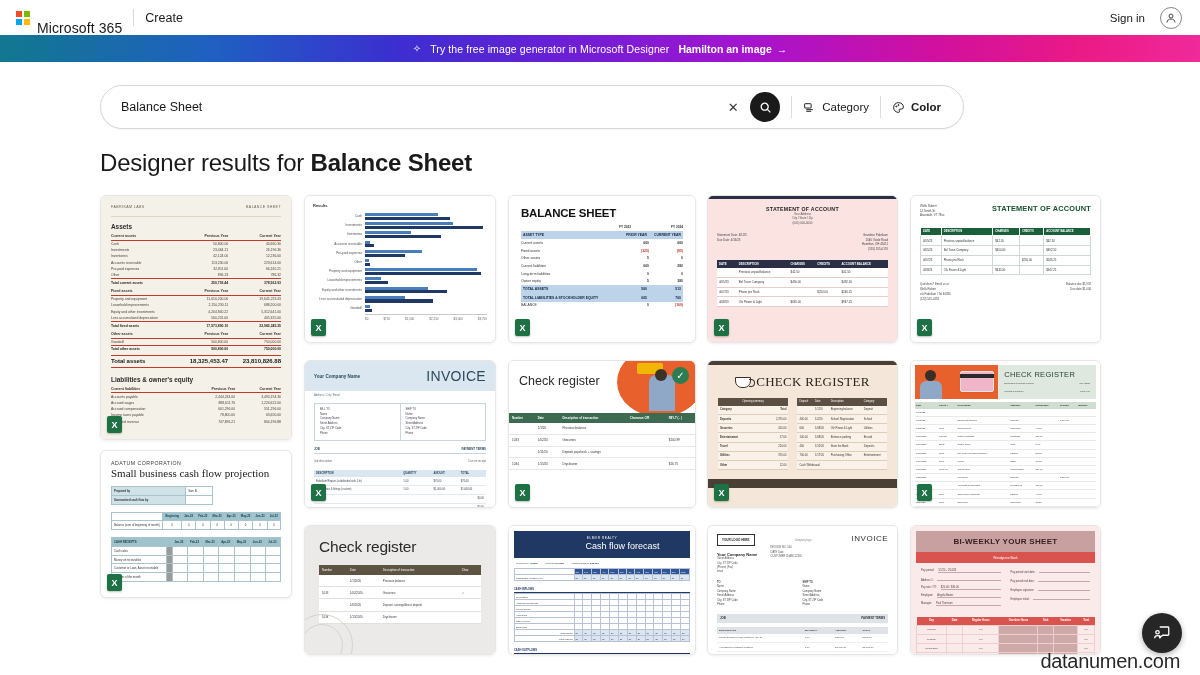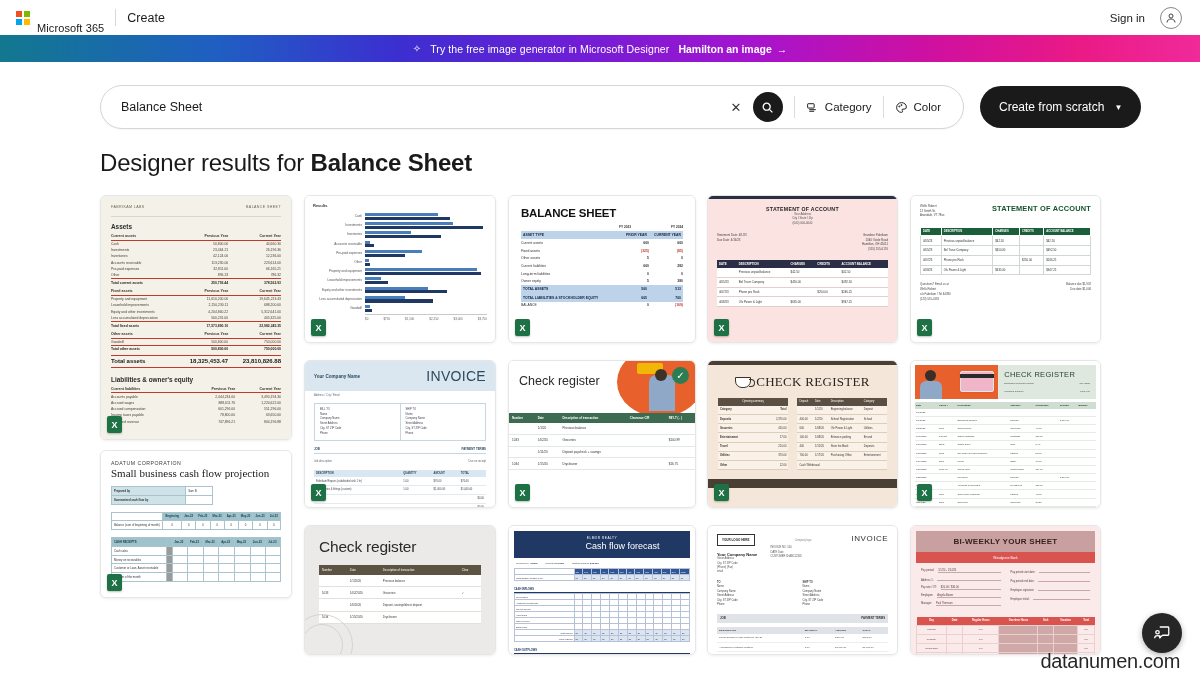--- a/index.html
+++ b/index.html
@@ -18,21 +18,21 @@
     padding: 0 18px 0 16px;
     background: #ffffff;
     position: relative;
     z-index: 5;
   }
   .ms-logo { display: flex; align-items: center; gap: 7px; }
   .ms-squares { width: 14px; height: 14px; display: grid;
     grid-template-columns: 6px 6px; grid-template-rows: 6px 6px; gap: 2px; }
   .sq1 { background: #f25022; } .sq2 { background: #7fba00; }
   .sq3 { background: #00a4ef; } .sq4 { background: #ffb900; }
-  .ms-word { font-size: 11px; color: #1a1a1a; letter-spacing: .1px; margin-top: 20px; }
+  .ms-word { font-size: 14px; color: #1a1a1a; letter-spacing: .1px; margin-top: 20px; }
   .nav-divider { width: 1px; height: 17px; background: #d8d8d8; margin: 0 11px; }
   .nav-create { font-size: 12.5px; color: #1a1a1a; }
   .nav-items { display: flex; align-items: center; gap: 20px; margin-left: 24px; }
   .nav-item { font-size: 11.5px; color: #262626; display: flex; align-items: center; gap: 4px; cursor: pointer; }
   .caret { font-size: 7px; color: #555; line-height: 1; position: relative; top: 1px; }
   .buy-btn {
     font-size: 10.5px; font-weight: bold; color: #1a1a1a;
     border: 1px solid #b9b9b9; border-radius: 14px;
     padding: 4px 11px; background: #fff; cursor: pointer; white-space: nowrap;
   }
@@ -82,21 +82,21 @@
     width: 30px; height: 30px; border-radius: 50%; background: #1a1a1a;
     display: flex; align-items: center; justify-content: center; cursor: pointer; flex: none;
   }
   .search-circle svg { width: 13px; height: 13px; }
   .vdiv { width: 1px; height: 22px; background: #dcdcdc; margin: 0 11px; }
   .filter-chip {
     display: flex; align-items: center; gap: 6px;
     font-size: 11.5px; color: #1a1a1a; cursor: pointer; white-space: nowrap;
   }
   .filter-chip svg { width: 13px; height: 13px; }
-  .chip-pad-r { padding-right: 4px; }
+  .chip-pad-r { padding-right: 4px; font-weight: bold; }
   .create-scratch {
     margin-left: 16px;
     height: 42px; padding: 0 19px;
     background: #1a1a1a; color: #fff; border-radius: 21px;
     display: flex; align-items: center; gap: 10px;
     font-size: 12px; cursor: pointer; white-space: nowrap;
   }
   .create-scratch .caret { color: #fff; font-size: 8px; }
 
   
@@ -384,24 +384,20 @@
     <div class="vdiv"></div>
     <div class="filter-chip chip-pad-r">
       <svg viewBox="0 0 24 24" fill="none" stroke="#1a1a1a" stroke-width="1.8">
         <path d="M12 3a9 9 0 100 18c1.3 0 2-0.8 2-1.8 0-1.3-1-1.7-1-2.8 0-.9.7-1.4 1.7-1.4H17a4 4 0 004-4c0-4.4-4-8-9-8z"></path>
         <circle cx="8" cy="10" r="1"></circle>
           <circle cx="12" cy="7.5" r="1"></circle>
       </svg>
       <span>Color</span>
     </div>
     <div style="width:18px"></div>
-  </div>
-  <div class="create-scratch">
-    <span>Create from scratch</span>
-    <span class="caret">▼</span>
   </div>
 </div>
 
 <div class="results-head">
   <span>Designer results for </span><b>Balance Sheet</b>
 </div>
 
 <div class="grid">
 
   <div class="card" style="left:0;top:0;width:192px;height:245px">

